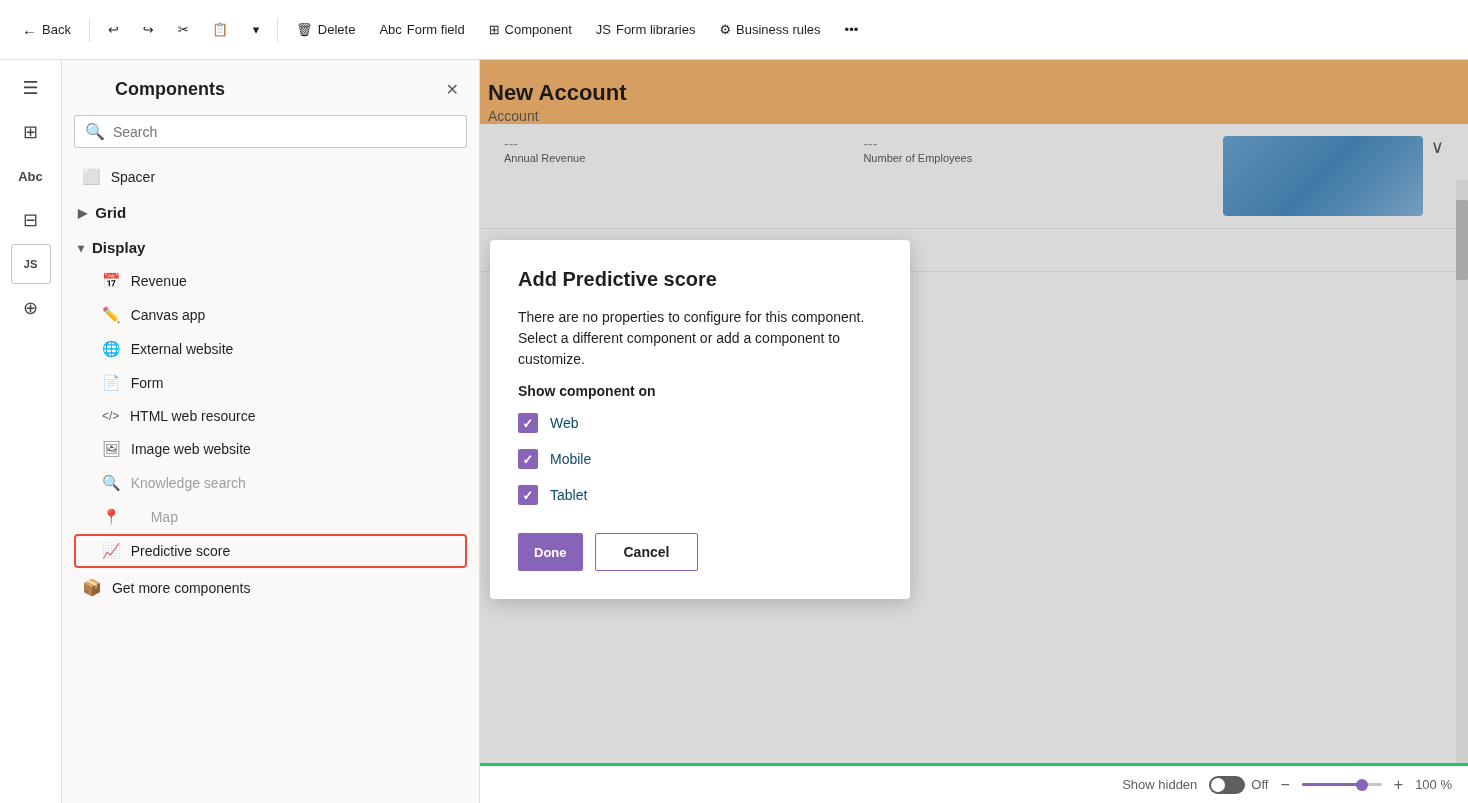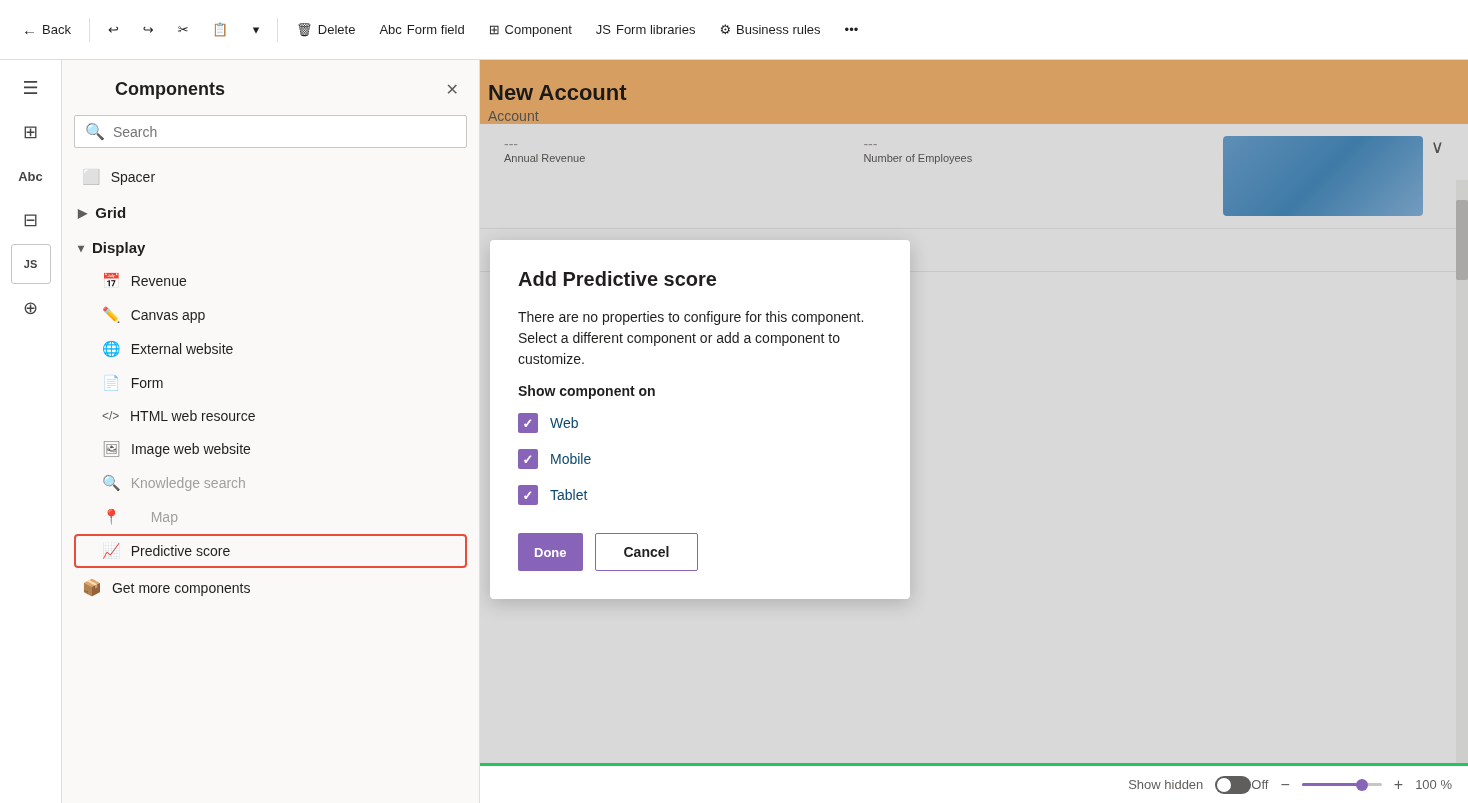--- a/index.html
+++ b/index.html
@@ -257,20 +257,21 @@
       align-items: center;
       justify-content: flex-end;
       padding: 0 16px;
       gap: 12px;
       font-size: 13px;
       color: #605e5c;
     }
     .toggle-container {
       display: flex;
       align-items: center;
+      gap: 6px;
     }
     .toggle {
       width: 36px;
       height: 18px;
       background: #605e5c;
       border-radius: 9px;
       position: relative;
       cursor: pointer;
     }
     .toggle-knob {

